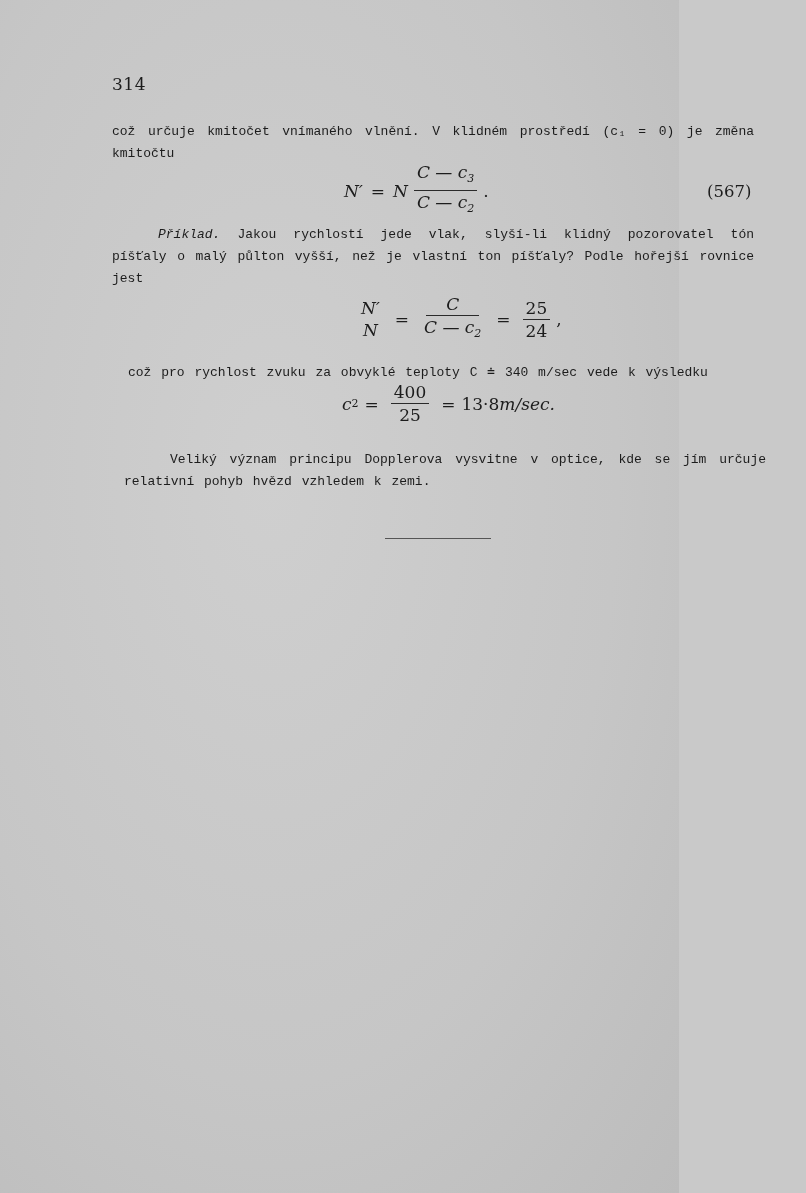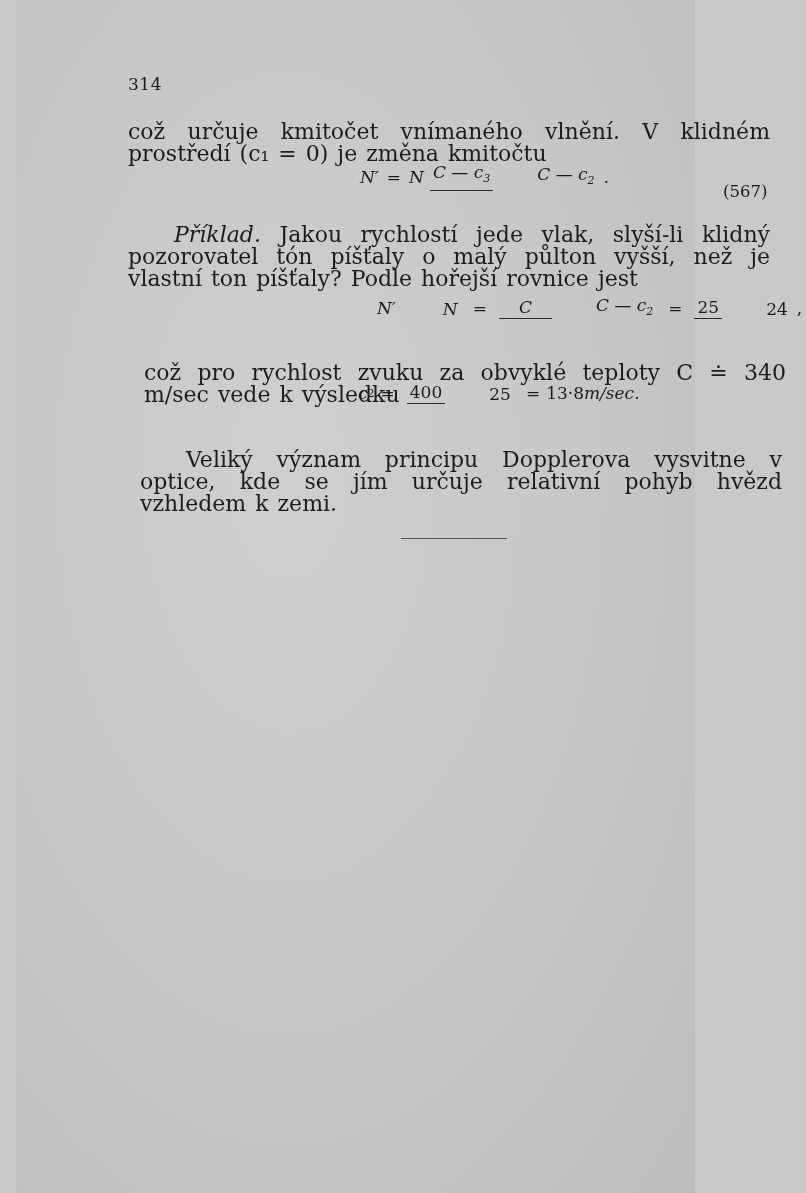--- a/index.html
+++ b/index.html
@@ -3,37 +3,37 @@
 <meta charset="utf-8">
 <style>
   html, body { margin: 0; padding: 0; }
   body {
     width: 806px; height: 1193px; overflow: hidden; position: relative;
     background: #c9c9c9;
     font-family: "DejaVu Serif", "Liberation Serif", serif;
     color: #1c1c1c;
   }
   .page {
-    position: absolute; left: 16px; top: 0; width: 679px; height: 1193px;
+    position: absolute; left: 0; top: 0; width: 679px; height: 1193px;
     background:
       linear-gradient(to right, rgba(0,0,0,0) 0px, rgba(0,0,0,0) 745px, rgba(0,0,0,0.12) 770px, rgba(0,0,0,0.45) 790px, rgba(0,0,0,0.85) 806px),
       radial-gradient(ellipse at 40% 40%, #cfcfcf 0%, #c6c6c6 60%, #bcbcbc 100%);
   }
   .page-number {
     position: absolute; left: 112px; top: 74px; font-size: 17px; letter-spacing: 0.5px;
   }
   .para {
-    position: absolute; left: 112px; width: 642px; font-size: 22px; line-height: 22px;
-    text-align: justify; word-spacing: 2px;
+    position: absolute; left: 112px; width: 642px; font-size: 13px; line-height: 22px;
+    text-align: justify; word-spacing: 2px; font-family: Liberation Mono, monospace;
   }
   .para .indent { display: inline-block; width: 46px; }
   .eq {
     position: absolute; font-size: 17px; display: flex; align-items: center; white-space: nowrap;
   }
-  .frac { display: inline-flex; flex-direction: row; align-items: center; margin: 0 6px; gap: 41px; }
+  .frac { display: inline-flex; flex-direction: column; align-items: center; margin: 0 6px; }
   .frac .num { padding: 0 3px 1px; border-bottom: 1px solid #2a2a2a; line-height: 20px; }
   .frac .den { padding: 1px 3px 0; line-height: 20px; }
   .it { font-style: italic; }
   .sub { font-size: 11px; vertical-align: -4px; }
   .eq-number { position: absolute; left: 707px; top: 182px; font-size: 16.5px; }
   .separator {
     position: absolute; left: 385px; top: 538px; width: 106px; height: 1px; background: #555;
   }
 </style>
 </head>

